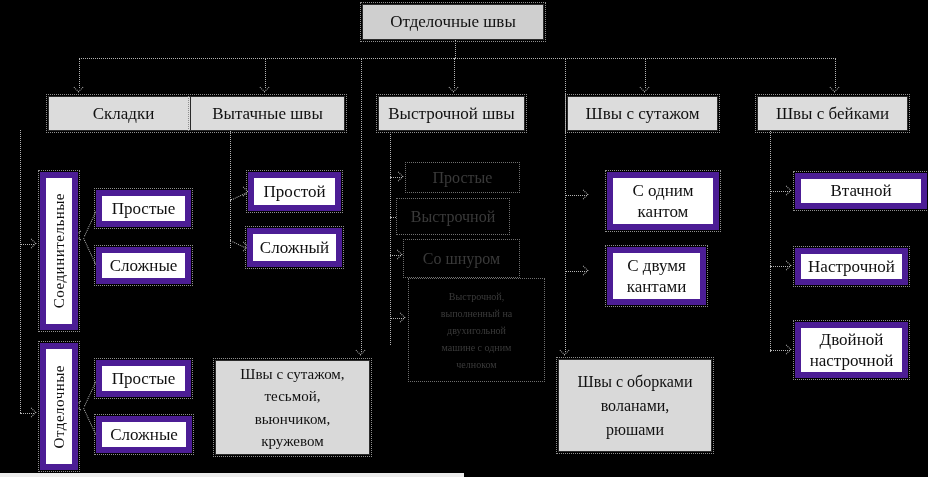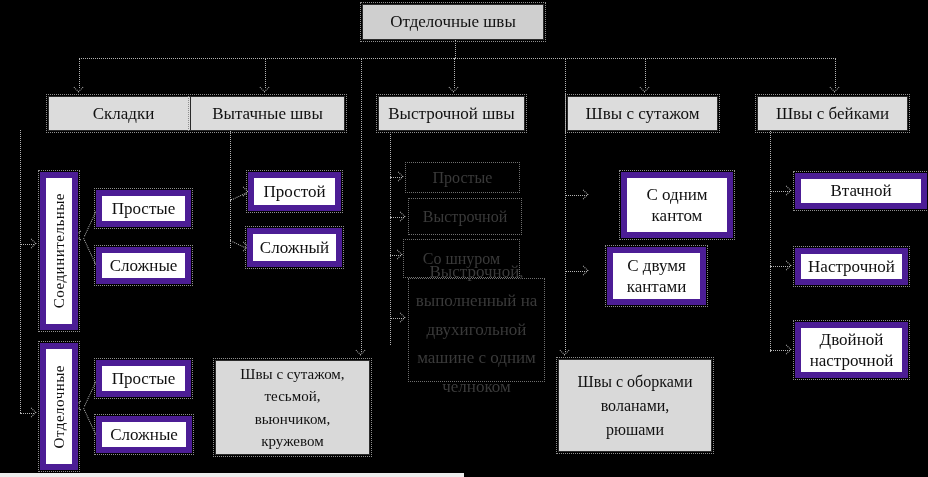--- a/index.html
+++ b/index.html
@@ -13,21 +13,21 @@
   .arr.down{transform:rotate(45deg);}
   .arr.right{transform:rotate(-45deg);}
   .arr.left{transform:rotate(135deg);}
   
   .box{position:absolute;box-sizing:border-box;display:flex;align-items:center;justify-content:center;
        text-align:center;white-space:pre-line;z-index:2;line-height:1.25;}
   .gray{background:#dcdcdc;border:1px solid #2b2b2b;outline:1px dotted #8f8f8f;outline-offset:1px;font-size:17px;}
   .root{background:#cfcfcf;}
   .white{background:#ffffff;border:6px solid #4c1d95;outline:1px dotted #8f8f8f;outline-offset:1px;font-size:17px;}
   .dark{background:#000;border:1px dotted #6f6f6f;color:#3a3a3a;font-size:16px;}
-  .dark.small{font-size:17px;line-height:1.7;}
+  .dark.small{font-size:10px;line-height:1.7;}
   .grayblock{background:#d9d9d9;border:1px solid #2b2b2b;outline:1px dotted #8f8f8f;outline-offset:1px;
              font-size:15px;line-height:1.5;}
   .vert span{writing-mode:vertical-rl;transform:rotate(180deg);font-size:15px;letter-spacing:.5px;}
   .strip{position:absolute;background:#ececec;z-index:3;}
 </style>
 </head>
 <body>
 
 <div class="canvas">
 
@@ -111,29 +111,29 @@
   <div class="box white" style="left:96px;top:416px;width:96px;height:37px;">Сложные</div>
 
   <div class="box white" style="left:248px;top:172px;width:93px;height:39px;">Простой</div>
   <div class="box white" style="left:247px;top:228px;width:95px;height:39px;">Сложный</div>
   <div class="box grayblock" style="left:215px;top:360px;width:155px;height:95px;">Швы с сутажом,
 тесьмой,
 вьюнчиком,
 кружевом</div>
 
   <div class="box dark" style="left:405px;top:162px;width:115px;height:31px;">Простые</div>
-  <div class="box dark" style="left:408px;top:198px;width:114px;height:37px;">Выстрочной</div>
+  <div class="box dark" style="left:396px;top:198px;width:114px;height:37px;">Выстрочной</div>
   <div class="box dark" style="left:403px;top:239px;width:117px;height:39px;">Со шнуром</div>
   <div class="box dark small" style="left:408px;top:278px;width:137px;height:104px;">Выстрочной,
 выполненный на
 двухигольной
 машине с одним
 челноком</div>
 
-  <div class="box white" style="left:621px;top:172px;width:112px;height:66px;">С одним
+  <div class="box white" style="left:607px;top:172px;width:112px;height:58px;">С одним
 кантом</div>
   <div class="box white" style="left:607px;top:247px;width:99px;height:58px;">С двумя
 кантами</div>
   <div class="box grayblock" style="left:558px;top:359px;width:154px;height:93px;font-size:16px;">Швы с оборками
 воланами,
 рюшами</div>
 
   <div class="box white" style="left:795px;top:173px;width:132px;height:36px;">Втачной</div>
   <div class="box white" style="left:795px;top:248px;width:113px;height:37px;">Настрочной</div>
   <div class="box white" style="left:795px;top:322px;width:113px;height:56px;">Двойной

